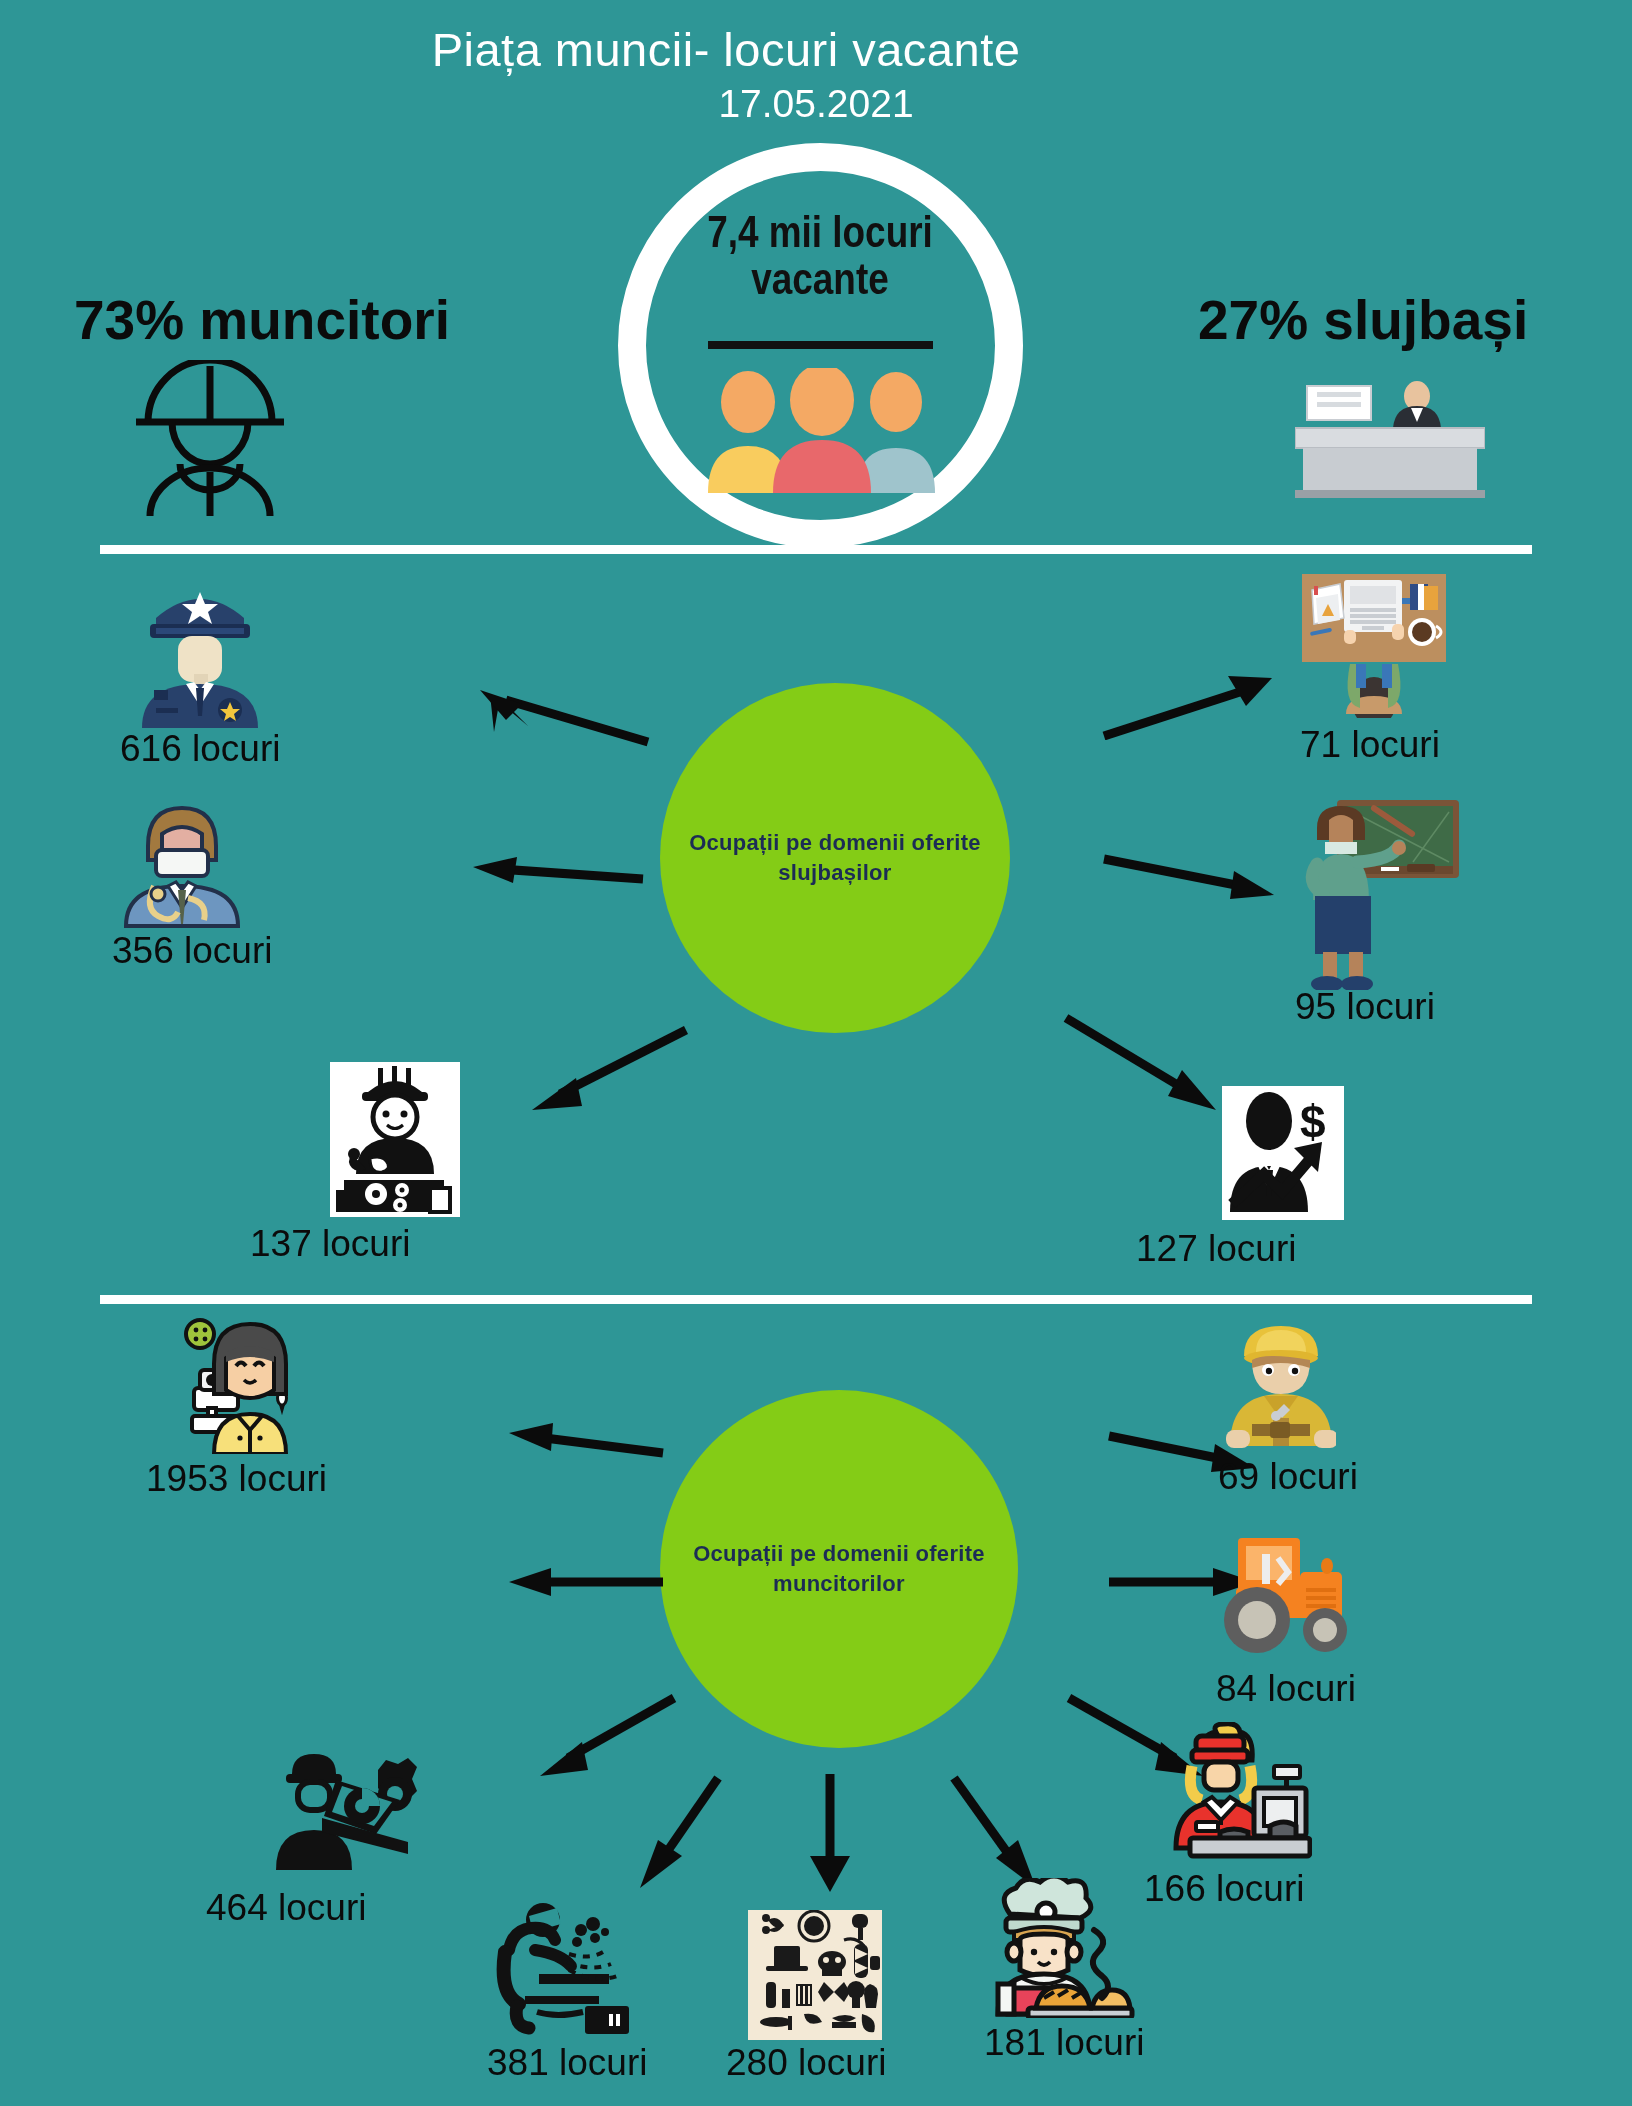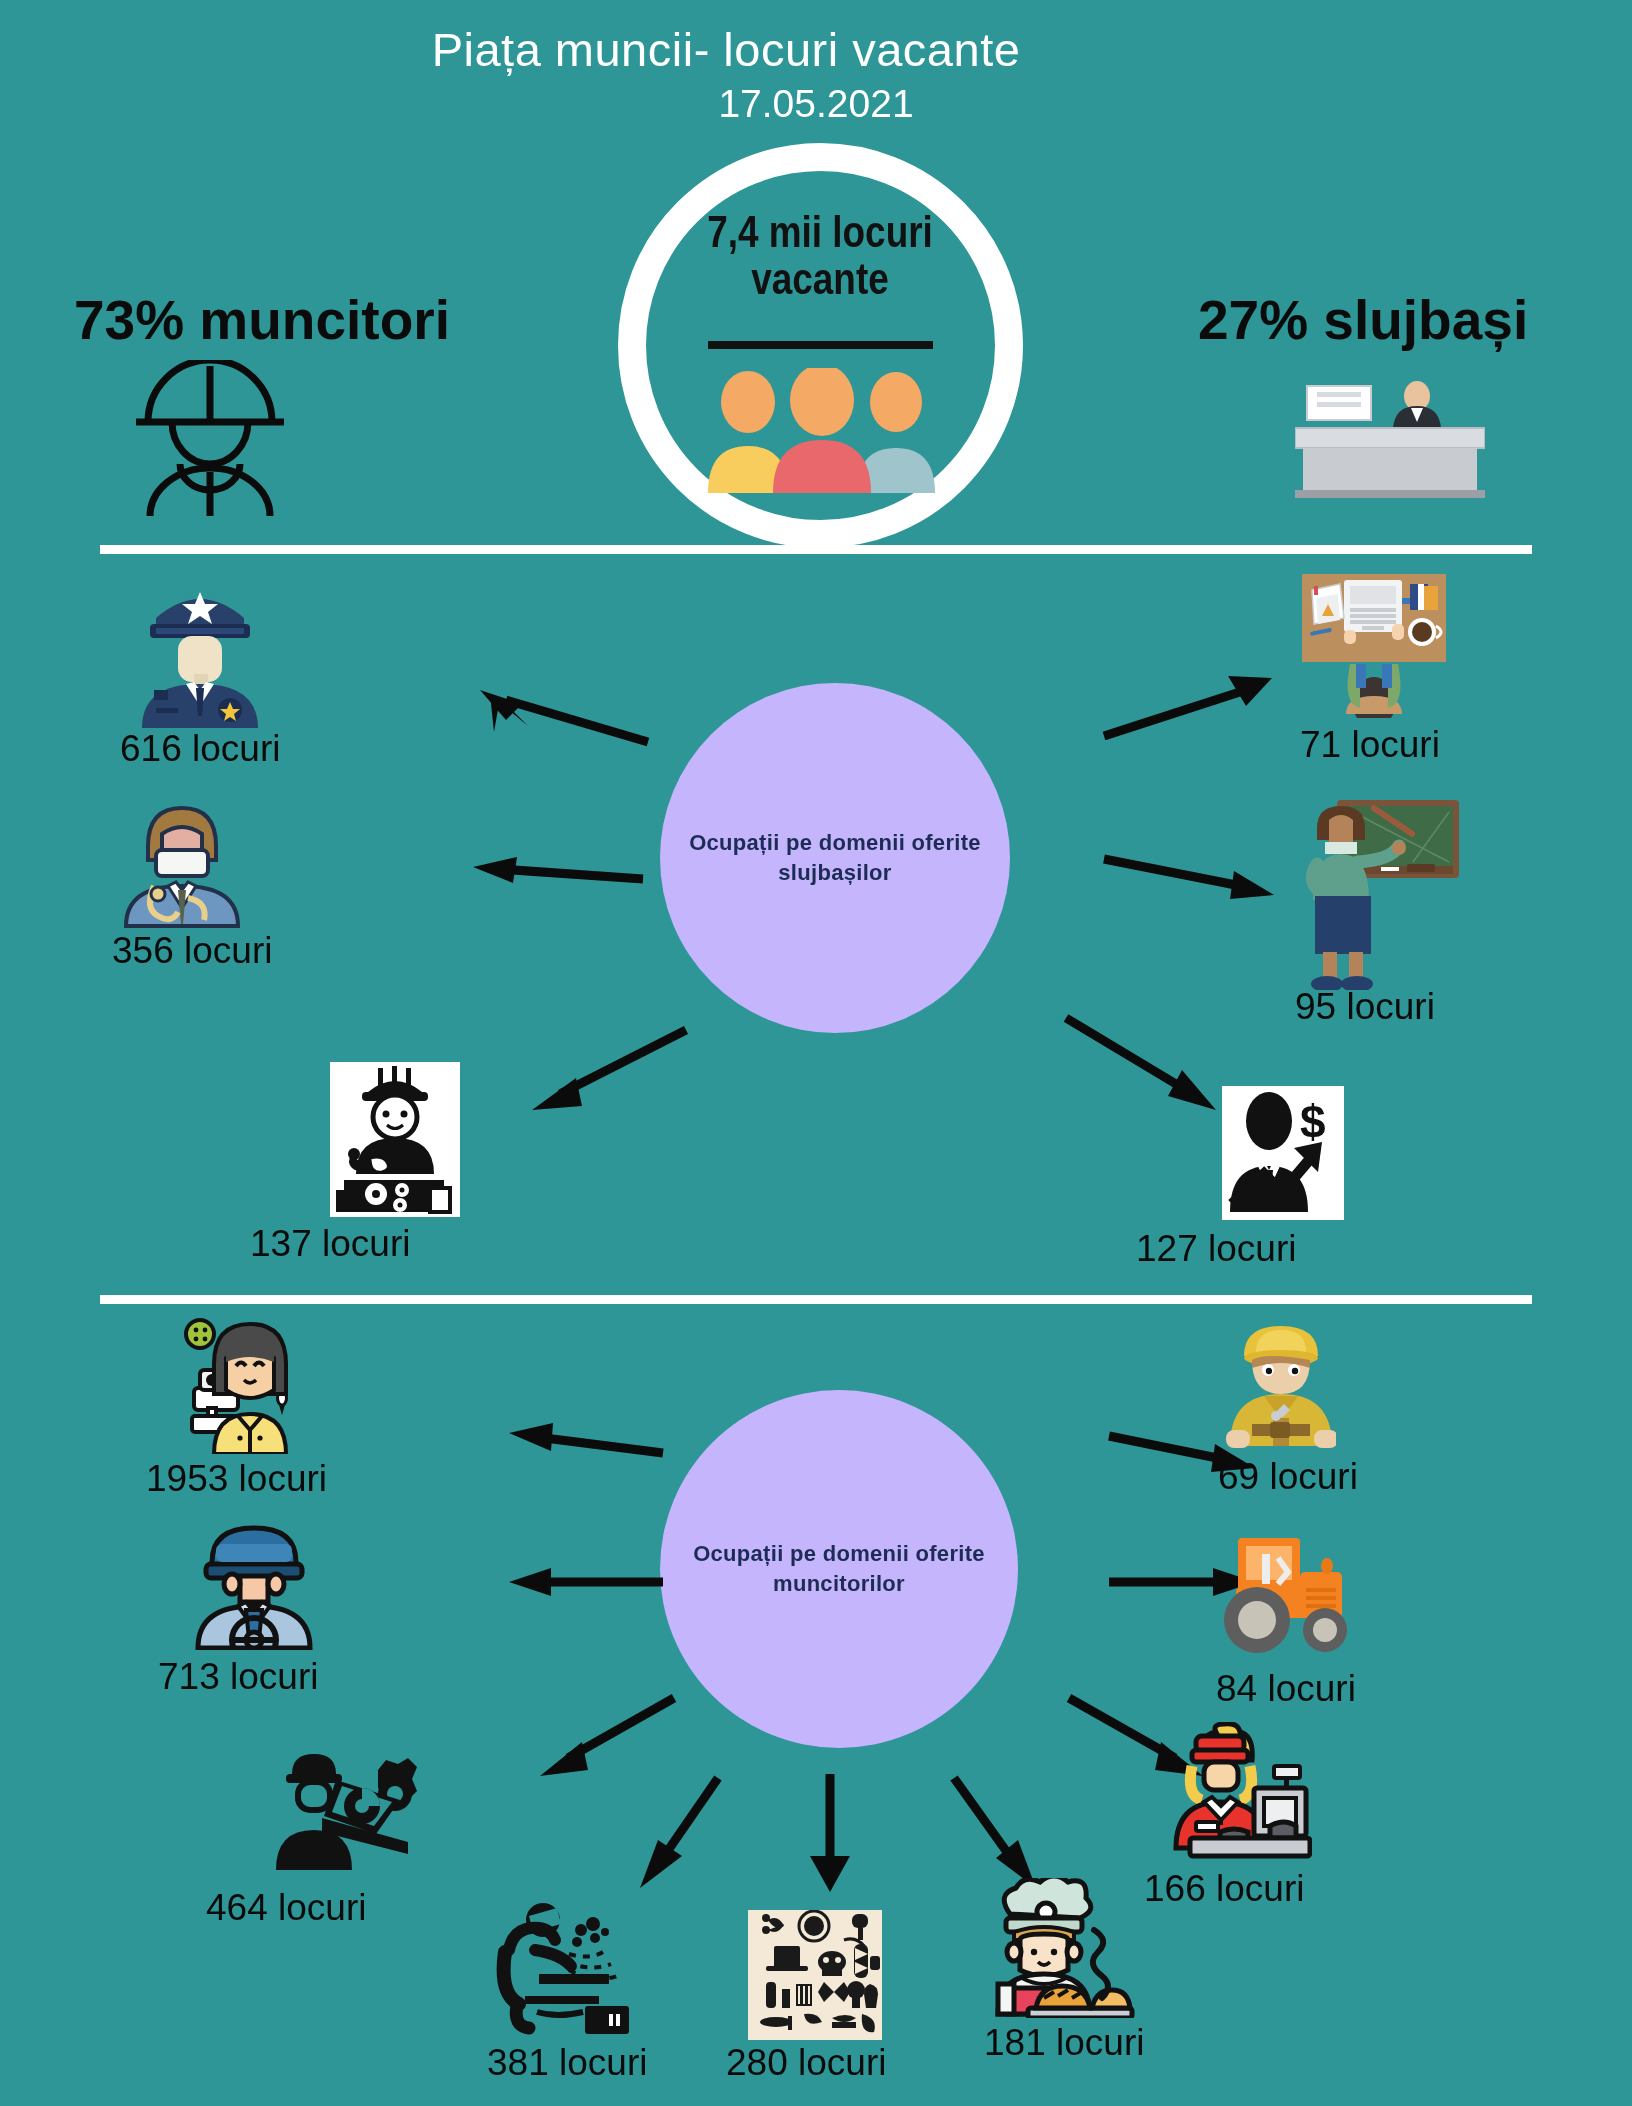--- a/index.html
+++ b/index.html
@@ -51,21 +51,21 @@
   .pct.left { left:74px; top:288px; }
   .pct.right { left:1198px; top:288px; }
 
   
   .divider { position:absolute; background:#ffffff; height:9px; }
   .divider.d1 { left:100px; top:545px; width:1432px; }
   .divider.d2 { left:100px; top:1295px; width:1432px; }
 
   
   .hub {
-    position:absolute; border-radius:50%; background:#c4b5fd;
+    position:absolute; border-radius:50%; background:#84cc16;
     display:flex; align-items:center; justify-content:center;
     text-align:center;
   }
   .hub .hub-label {
     color:#1C2C55; font-size:22px; font-weight:700; line-height:1.35;
     letter-spacing:.3px; padding:0 22px;
   }
   .hub.top { left:660px; top:683px; width:350px; height:350px; }
   .hub.bottom { left:660px; top:1390px; width:358px; height:358px; }
 
@@ -383,39 +383,20 @@
         <path d="M36 142 q0 -40 36 -40 q36 0 36 40 Z" fill="#F7E07A" stroke="#111" stroke-width="4"></path>
         <path d="M60 104 l12 14 l12 -14" stroke="#111" stroke-width="4" fill="none"></path>
         <path d="M72 118 l0 24" stroke="#111" stroke-width="4"></path>
         <circle cx="62" cy="126" r="2.6" fill="#111"></circle>
           <circle cx="82" cy="126" r="2.6" fill="#111"></circle>
       </svg>
     </div>
     <div class="caption" style="margin-top:2px;margin-left:-32px;">1953 locuri</div>
   </div>
 
-  <div class="item" style="left:190px;top:1518px;">
-    <div class="icon-wrap">
-      <svg width="128" height="132" viewBox="0 0 128 132">
-        <path d="M22 44 q0 -34 42 -34 q42 0 42 34 l0 6 l-84 0 Z" fill="#2A6FA0" stroke="#111" stroke-width="5"></path>
-        <rect x="16" y="46" width="96" height="14" rx="5" fill="#1C4E74" stroke="#111" stroke-width="5"></rect>
-        <rect x="26" y="26" width="76" height="18" rx="6" fill="#3E86B8"></rect>
-        <rect x="50" y="58" width="28" height="26" fill="#F6C8A6" stroke="#111" stroke-width="5"></rect>
-        <ellipse cx="42" cy="66" rx="8" ry="10" fill="#F6C8A6" stroke="#111" stroke-width="5"></ellipse>
-        <ellipse cx="86" cy="66" rx="8" ry="10" fill="#F6C8A6" stroke="#111" stroke-width="5"></ellipse>
-        <path d="M8 130 q0 -42 56 -42 q56 0 56 42 Z" fill="#A9C6DE" stroke="#111" stroke-width="5"></path>
-        <path d="M48 88 l16 22 l16 -22 l-8 -4 l-8 10 l-8 -10 Z" fill="#D7E5F0" stroke="#111" stroke-width="4"></path>
-        <path d="M56 92 l16 0 l-4 38 l-8 0 Z" fill="#2A6FA0" stroke="#111" stroke-width="4"></path>
-        <circle cx="64" cy="122" r="22" fill="none" stroke="#111" stroke-width="6"></circle>
-        <circle cx="64" cy="122" r="8" fill="#9AB8D2" stroke="#111" stroke-width="5"></circle>
-        <path d="M42 122 L86 122" stroke="#111" stroke-width="6"></path>
-      </svg>
-    </div>
-    <div class="caption" style="margin-top:4px;margin-left:-32px;">713 locuri</div>
-  </div>
 
   <div class="item" style="left:268px;top:1738px;">
     <div class="icon-wrap">
       <svg width="160" height="145" viewBox="0 0 160 145">
         <path d="M110 32 l8 -10 l12 4 l10 -6 l9 9 l-5 12 l5 12 l-9 9 l-10 -6 l-12 4 l-8 -10 Z" fill="#111"></path>
         <circle cx="127" cy="56" r="17" fill="#111"></circle>
         <circle cx="127" cy="56" r="8" fill="#2E9696"></circle>
         <path d="M24 36 q0 -20 22 -20 q22 0 22 20 l0 4 l-44 0 Z" fill="#111"></path>
         <rect x="18" y="36" width="56" height="9" rx="4" fill="#111"></rect>
         <rect x="30" y="44" width="32" height="28" rx="12" fill="#2E9696" stroke="#111" stroke-width="6"></rect>

